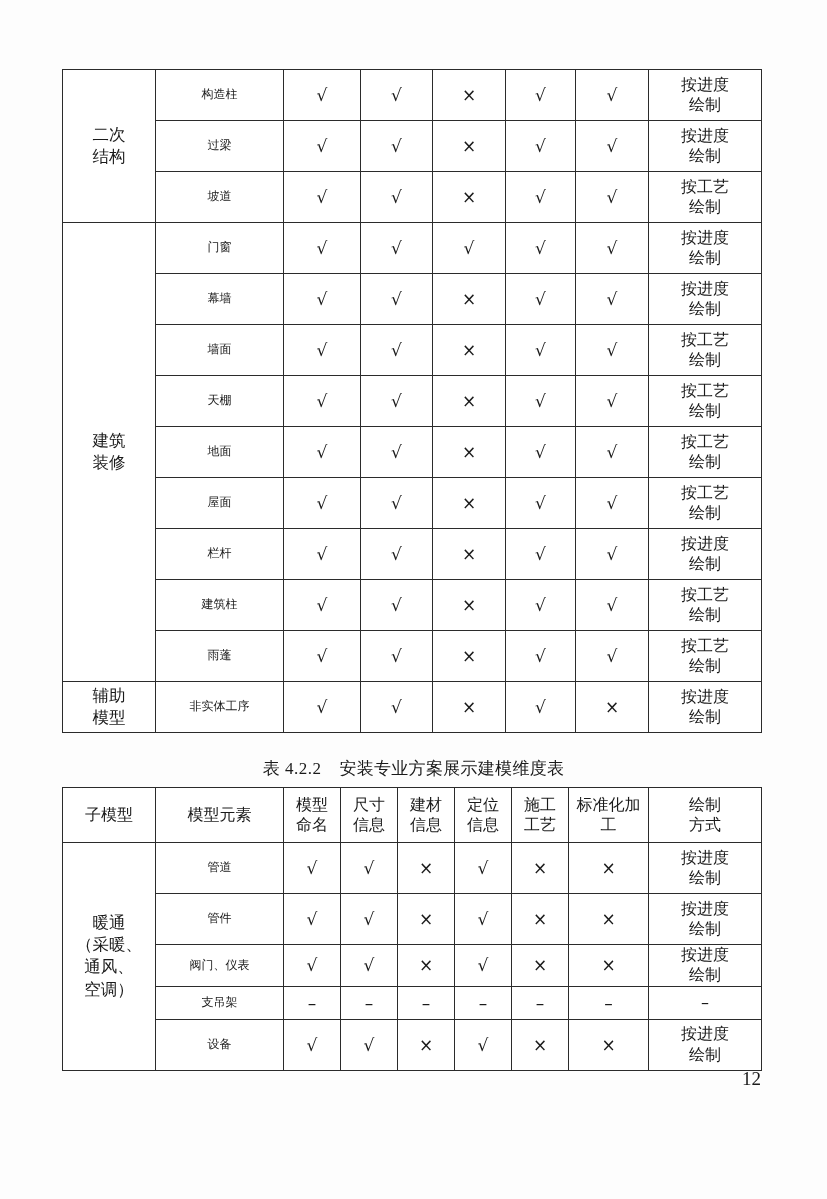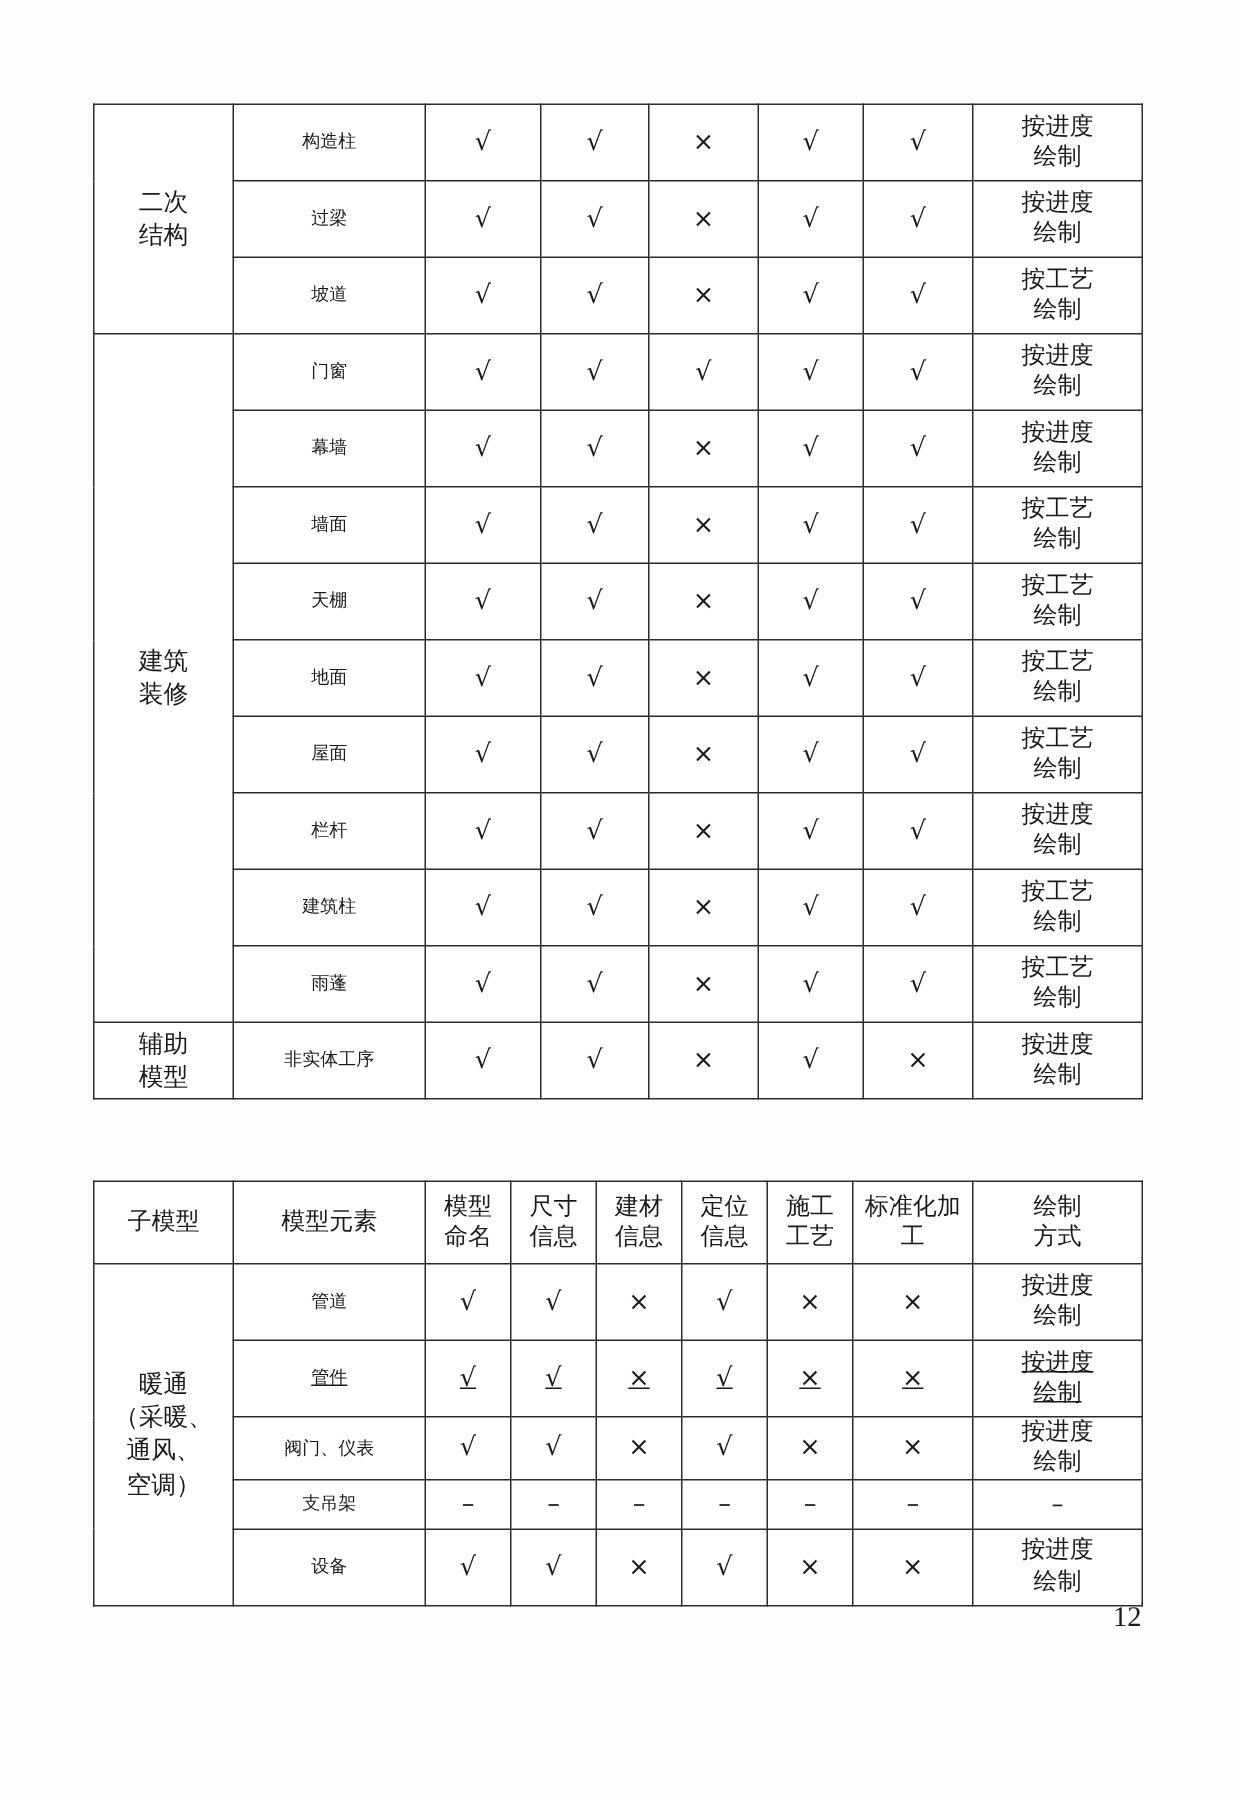--- a/index.html
+++ b/index.html
@@ -226,20 +226,23 @@
           <td class="sym">√</td>
           <td class="sym">√</td>
           <td class="sym">×</td>
           <td class="sym">√</td>
           <td class="sym">×</td>
           <td class="draw">按进度<br>绘制</td>
         </tr>
       </tbody>
   </table>
 
+  <div class="caption">
+    <span class="capnum">表 4.2.2</span><span class="capgap"></span><span>安装专业方案展示建模维度表</span>
+  </div>
 
   <table class="tbl" id="table2">
     <colgroup id="t2-cols">
         <col style="width: 93px;">
         <col style="width: 128px;">
         <col style="width: 57px;">
         <col style="width: 57px;">
         <col style="width: 57px;">
         <col style="width: 57px;">
         <col style="width: 57px;">
@@ -264,21 +267,21 @@
           <td class="grp" rowspan="5">暖通<br>（采暖、<br>通风、<br>空调）</td>
           <td class="elem">管道</td>
           <td class="sym">√</td>
           <td class="sym">√</td>
           <td class="sym">×</td>
           <td class="sym">√</td>
           <td class="sym">×</td>
           <td class="sym">×</td>
           <td class="draw">按进度<br>绘制</td>
         </tr>
-        <tr style="height: 51px; text-decoration: underline;">
+        <tr style="height: 51px;">
           <td class="elem">管件</td>
           <td class="sym">√</td>
           <td class="sym">√</td>
           <td class="sym">×</td>
           <td class="sym">√</td>
           <td class="sym">×</td>
           <td class="sym">×</td>
           <td class="draw">按进度<br>绘制</td>
         </tr>
         <tr style="height: 41px;">

